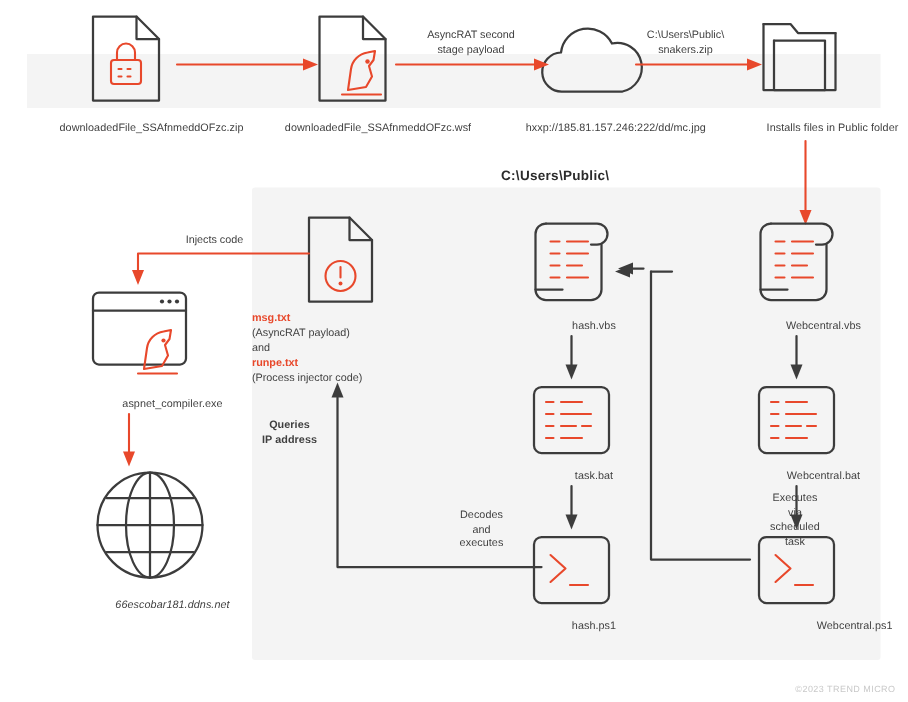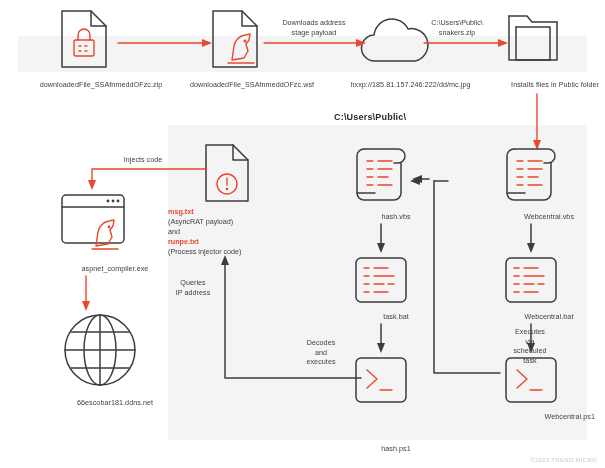--- a/index.html
+++ b/index.html
@@ -76,21 +76,21 @@
   <div class="lbl" style="left:480px;top:80px;width:120px;">Installs files in Public folder</div>
 
   <div class="connector" style="left:118px;top:35px;">
     <svg width="96" height="16" viewBox="0 0 96 16">
       <path class="rln" d="M0 8 H86"></path>
       <path class="rfill" d="M94 8 L84 4 L84 12 Z"></path>
     </svg>
   </div>
 
   <div class="arrow-lbl" style="left:255px;top:18px;width:118px;">
-    <span>Downloads address</span><br>
+    <span>AsyncRAT second</span><br>
     <span>stage payload</span>
   </div>
   <div class="connector" style="left:264px;top:35px;">
     <svg width="104" height="16" viewBox="0 0 104 16">
       <path class="rln" d="M0 8 H94"></path>
       <path class="rfill" d="M102 8 L92 4 L92 12 Z"></path>
     </svg>
   </div>
 
   <div class="arrow-lbl" style="left:408px;top:18px;width:98px;">
@@ -152,36 +152,36 @@
       <path class="rfill" d="M14 25 L10 15 L18 15 Z"></path>
     </svg>
   </div>
 
   <div class="connector" style="left:78px;top:276px;">
     <svg width="16" height="36" viewBox="0 0 16 36">
       <path class="rln" d="M8 0 V27"></path>
       <path class="rfill" d="M8 35 L4 25 L12 25 Z"></path>
     </svg>
   </div>
-  <div class="lbl lbl-l" style="left:95px;top:278px;width:70px;">
+  <div class="lbl lbl-l" style="left:95px;top:278px;width:70px;font-weight:bold;">
     <span>Queries</span><br>
     <span>IP address</span>
   </div>
 
   <div class="abs" style="left:60px;top:310px;">
     <svg width="80" height="80" viewBox="0 0 80 80">
       <circle class="ln" cx="40" cy="40" r="35"></circle>
       <ellipse class="ln" cx="40" cy="40" rx="16" ry="35"></ellipse>
       <path class="ln" d="M5 40 H75"></path>
       <path class="ln" d="M11 22 H69"></path>
       <path class="ln" d="M11 58 H69"></path>
       <path class="ln" d="M40 5 V75"></path>
     </svg>
   </div>
-  <div class="lbl" style="left:40px;top:398px;width:120px;">66escobar181.ddns.net</div>
+  <div class="lbl" style="left:40px;top:398px;width:120px;font-style:italic;">66escobar181.ddns.net</div>
 
   <div class="abs" style="left:350px;top:143px;">
     <svg width="62" height="62" viewBox="0 0 62 62">
       <path class="ln" d="M14 6 H48 a7 7 0 0 1 0 14 H44"></path>
       <path class="ln" d="M14 6 a7 7 0 0 0 -7 7 v37 a7 7 0 0 0 7 7 h30 a7 7 0 0 0 7 -7 V20"></path>
       <path class="ln" d="M7 50 h18"></path>
       <path class="rln" d="M17 18 h6 M28 18 h14 M17 26 h6 M28 26 h14 M17 34 h6 M28 34 h10 M17 42 h6 M28 42 h14" stroke-width="1.5"></path>
     </svg>
   </div>
   <div class="lbl" style="left:340px;top:212px;width:82px;">hash.vbs</div>
@@ -208,21 +208,21 @@
     </svg>
   </div>
 
   <div class="abs" style="left:352px;top:355px;">
     <svg width="58" height="52" viewBox="0 0 58 52">
       <rect class="ln" x="4" y="3" width="50" height="44" rx="5"></rect>
       <path class="rln" d="M15 15 L25 24 L15 33" stroke-width="2"></path>
       <path class="rln" d="M28 35 h12" stroke-width="2"></path>
     </svg>
   </div>
-  <div class="lbl" style="left:340px;top:412px;width:82px;margin-top:32px;">hash.ps1</div>
+  <div class="lbl" style="left:340px;top:412px;width:82px;">hash.ps1</div>
 
   <div class="connector" style="left:215px;top:245px;">
     <svg width="148" height="140" viewBox="0 0 148 140">
       <path class="ln" d="M146 133 H10 V20" stroke-width="1.2"></path>
       <path fill="#3c3c3c" d="M10 10 L6 20 L14 20 Z"></path>
     </svg>
   </div>
   <div class="lbl lbl-l" style="left:228px;top:338px;width:60px;">
     <span>Decodes</span><br>
     <span>and</span><br>

